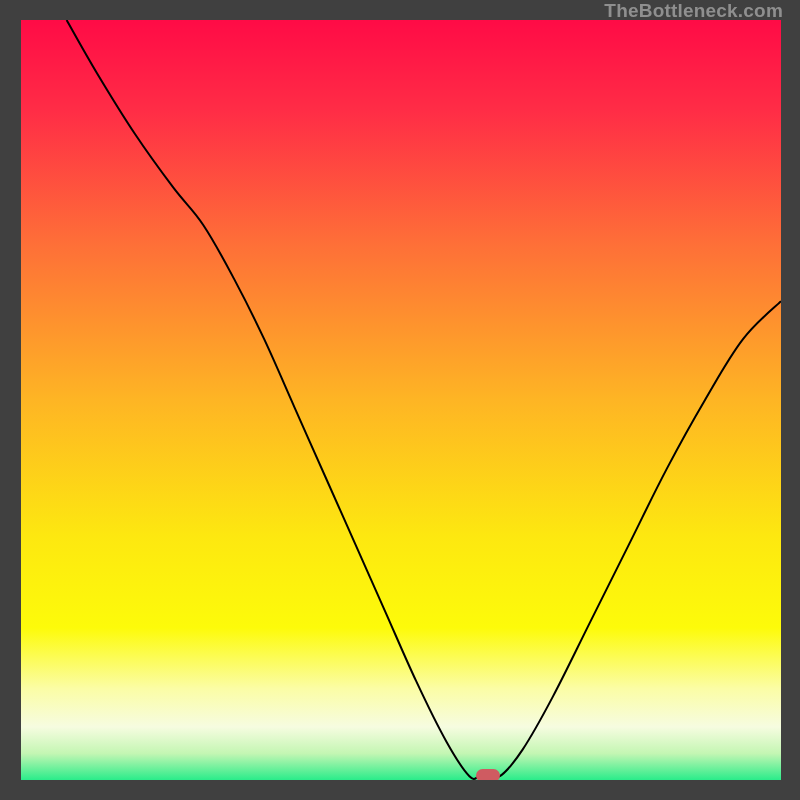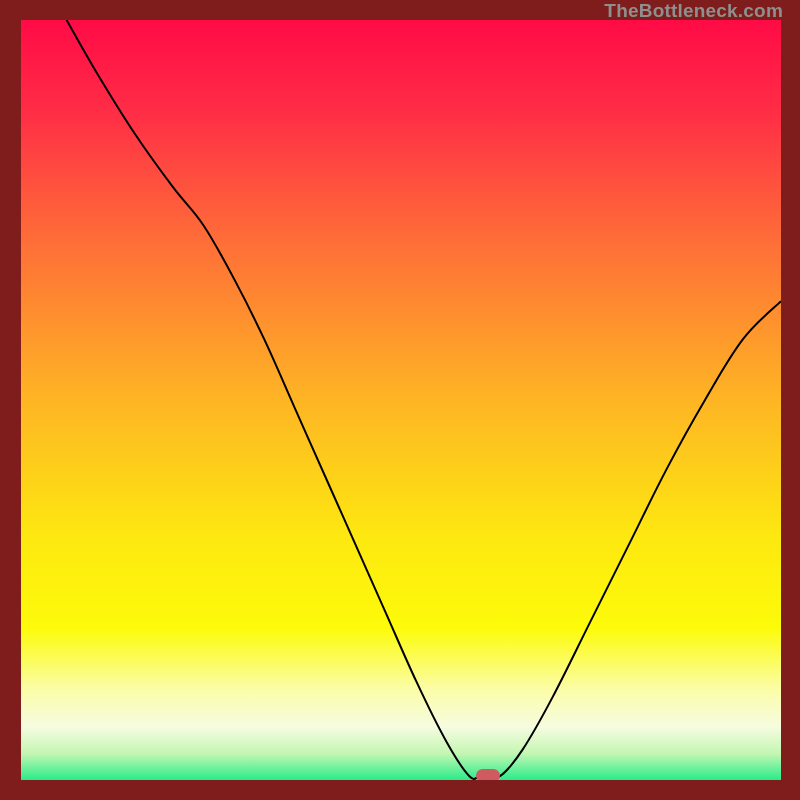--- a/index.html
+++ b/index.html
@@ -7,21 +7,21 @@
     padding: 0;
     width: 800px;
     height: 800px;
     background: #000;
     overflow: hidden;
   }
   .frame {
     position: relative;
     width: 800px;
     height: 800px;
-    background: #7f1d1d;
+    background: #404040;
   }
   .plot-area {
     position: absolute;
     left: 21px;
     top: 20px;
     width: 760px;
     height: 760px;
     overflow: hidden;
   }
   .gradient {

